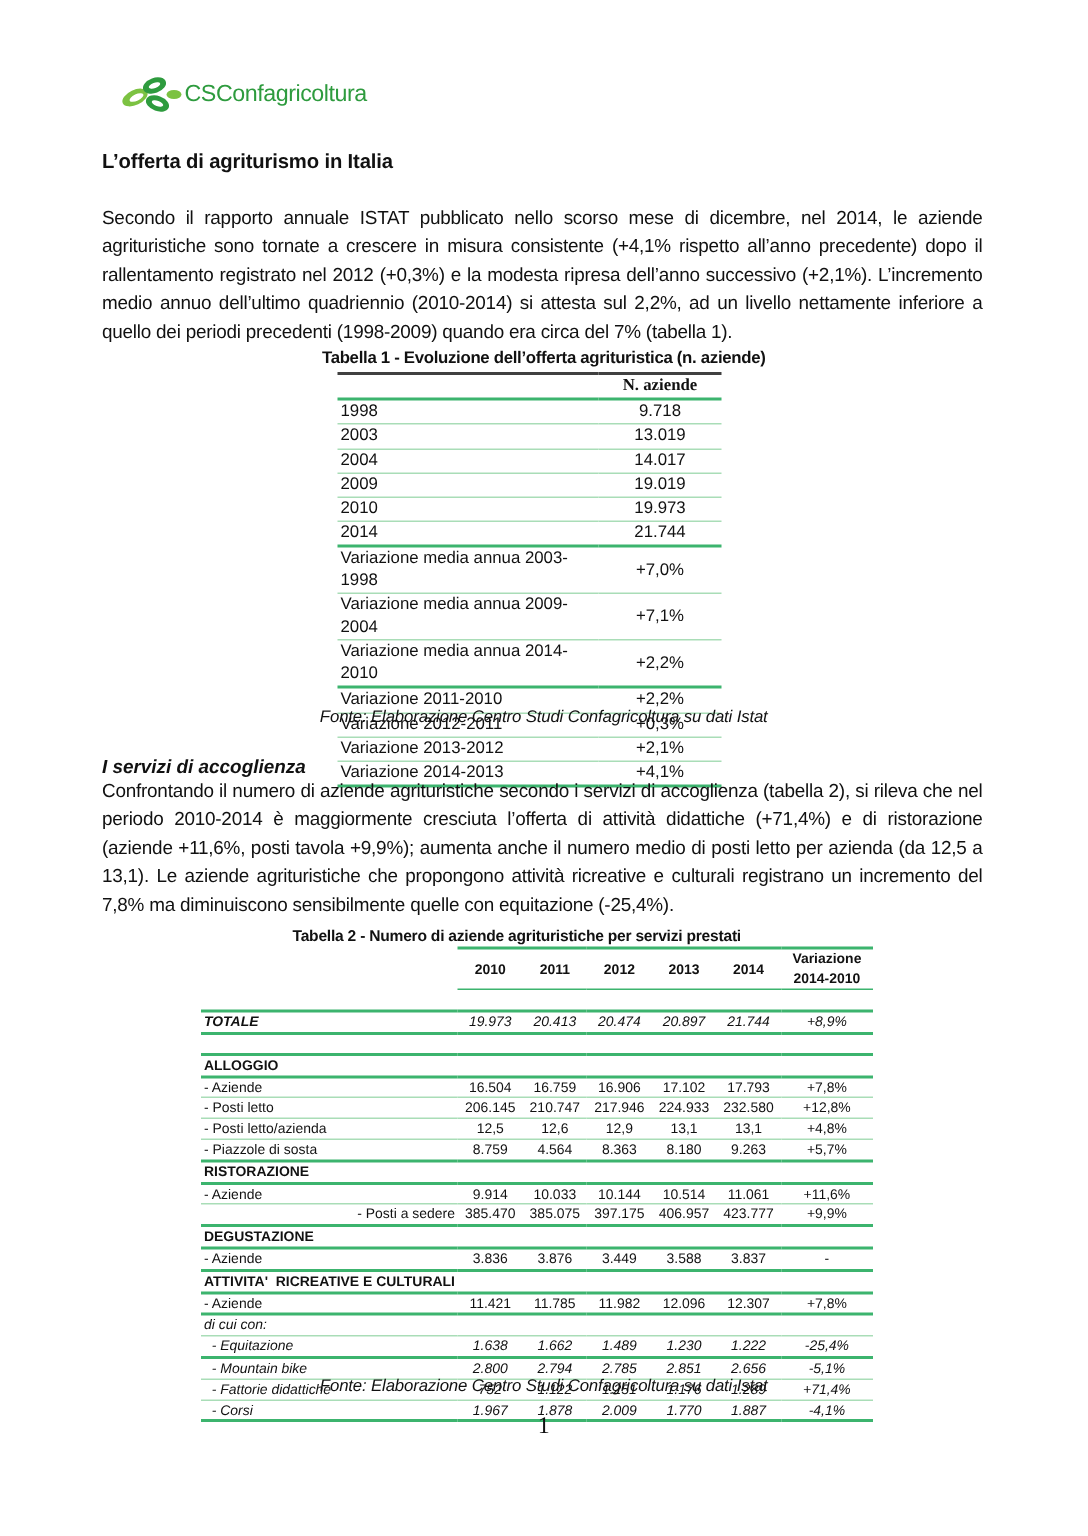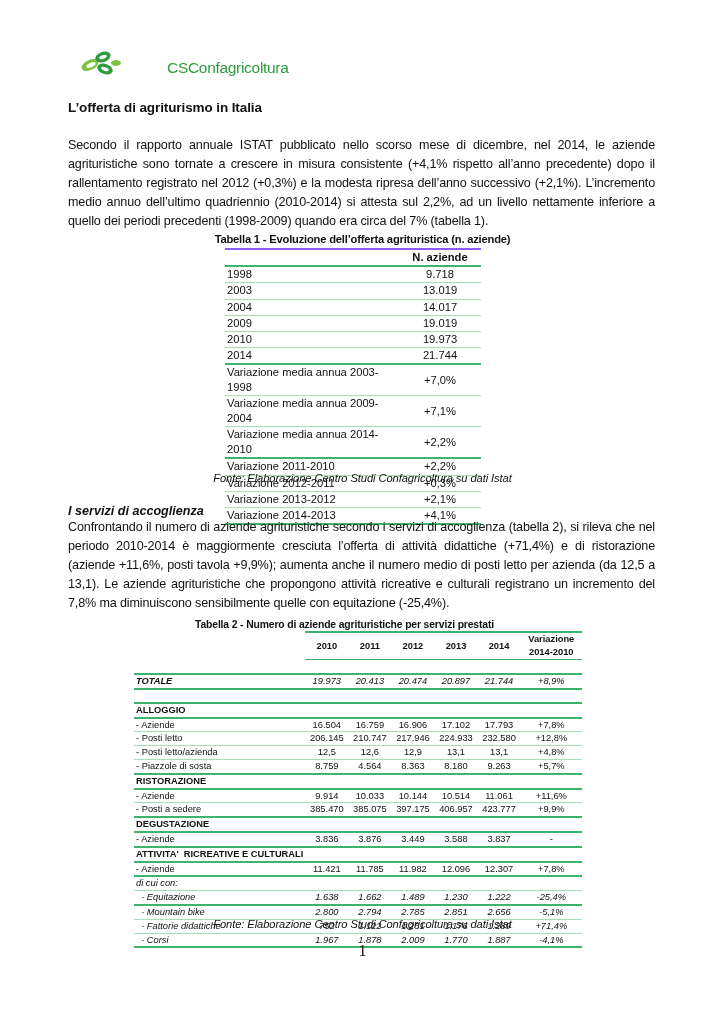--- a/index.html
+++ b/index.html
@@ -3,42 +3,42 @@
 <meta charset="utf-8">
 <style>
   html, body { margin: 0; padding: 0; background: #ffffff; }
   body {
     width: 725px; height: 1024px; position: relative; overflow: hidden;
     font-family: "Liberation Sans", sans-serif; color: #111;
   }
   .page { position: absolute; left: 0; top: 0; width: 725px; height: 1024px; }
 
   
-  .logo { position: absolute; left: 78px; top: 49px; display: flex; align-items: flex-end; gap: 44px; }
+  .logo { position: absolute; left: 78px; top: 49px; display: flex; align-items: center; }
   .logo svg { width: 44px; height: 28px; }
   .logo-text { font-size: 15.5px; color: #2e9b3e; letter-spacing: -0.3px; margin-left: 1px; font-family: "Liberation Sans", sans-serif; }
 
   h1.title {
     position: absolute; left: 68px; top: 100px; margin: 0;
     font-size: 13.5px; font-weight: bold; letter-spacing: -0.1px;
   }
   .para {
     position: absolute; left: 68px; width: 587px; margin: 0;
     font-size: 12.6px; line-height: 19px; text-align: justify; letter-spacing: -0.15px;
   }
   .p1 { top: 136px; }
   .subhead { position: absolute; left: 68px; top: 504px; margin: 0; font-size: 12.6px; font-weight: bold; font-style: italic; }
   .p2 { top: 518px; }
 
   
   .t1-caption { position: absolute; left: 0; width: 725px; top: 233px; text-align: center; font-size: 11.2px; font-weight: bold; letter-spacing: -0.2px; }
   table.t1 { position: absolute; left: 225px; top: 248px; width: 256px; border-collapse: collapse; font-size: 11.2px; }
   table.t1 td, table.t1 th { padding: 0 2px; height: 15.2px; line-height: 15px; border-bottom: 1.5px solid #a9ddb7; }
   table.t1 th { font-weight: bold; text-align: center; border-bottom: 2px solid #3cb46e; }
-  table.t1 tr.top-rule td, table.t1 tr.top-rule th { border-top: 2px solid #8b5cf6; }
+  table.t1 tr.top-rule td, table.t1 tr.top-rule th { border-top: 2px solid #404040; font-family: Liberation Serif, serif; }
   table.t1 td.val { text-align: center; width: 78px; }
   table.t1 tr.strong-b td { border-bottom: 2px solid #3cb46e; }
   table.t1 tr:last-child td { border-bottom: 2.5px solid #3cb46e; }
   .t1-source { position: absolute; left: 0; width: 725px; top: 472px; text-align: center; font-size: 11.2px; font-style: italic; letter-spacing: -0.1px; }
 
   
   .t2-caption { position: absolute; left: 195px; top: 619px; font-size: 10.4px; font-weight: bold; letter-spacing: -0.15px; }
   table.t2 { position: absolute; left: 134px; top: 631px; width: 448px; border-collapse: collapse; font-size: 9.3px; }
   table.t2 td, table.t2 th { padding: 0 2px; height: 12.8px; line-height: 12.6px; border-bottom: 1.3px solid #a9ddb7; }
   table.t2 td.lab { width: 150px; }
@@ -237,21 +237,21 @@
         <tr class="">
           <td class="lab" style="white-space: pre;">- Aziende</td>
           <td class="num">9.914</td>
           <td class="num">10.033</td>
           <td class="num">10.144</td>
           <td class="num">10.514</td>
           <td class="num">11.061</td>
           <td class="var">+11,6%</td>
         </tr>
         <tr class="strong-b">
-          <td class="lab" style="white-space: pre;">- Posti a sedere</td>
+          <td class="lab" style="white-space: pre; text-align: right;">- Posti a sedere</td>
           <td class="num">385.470</td>
           <td class="num">385.075</td>
           <td class="num">397.175</td>
           <td class="num">406.957</td>
           <td class="num">423.777</td>
           <td class="var">+9,9%</td>
         </tr>
         <tr class="section strong-b">
           <td class="lab" style="white-space: pre;">DEGUSTAZIONE</td>
           <td class="num"></td>

